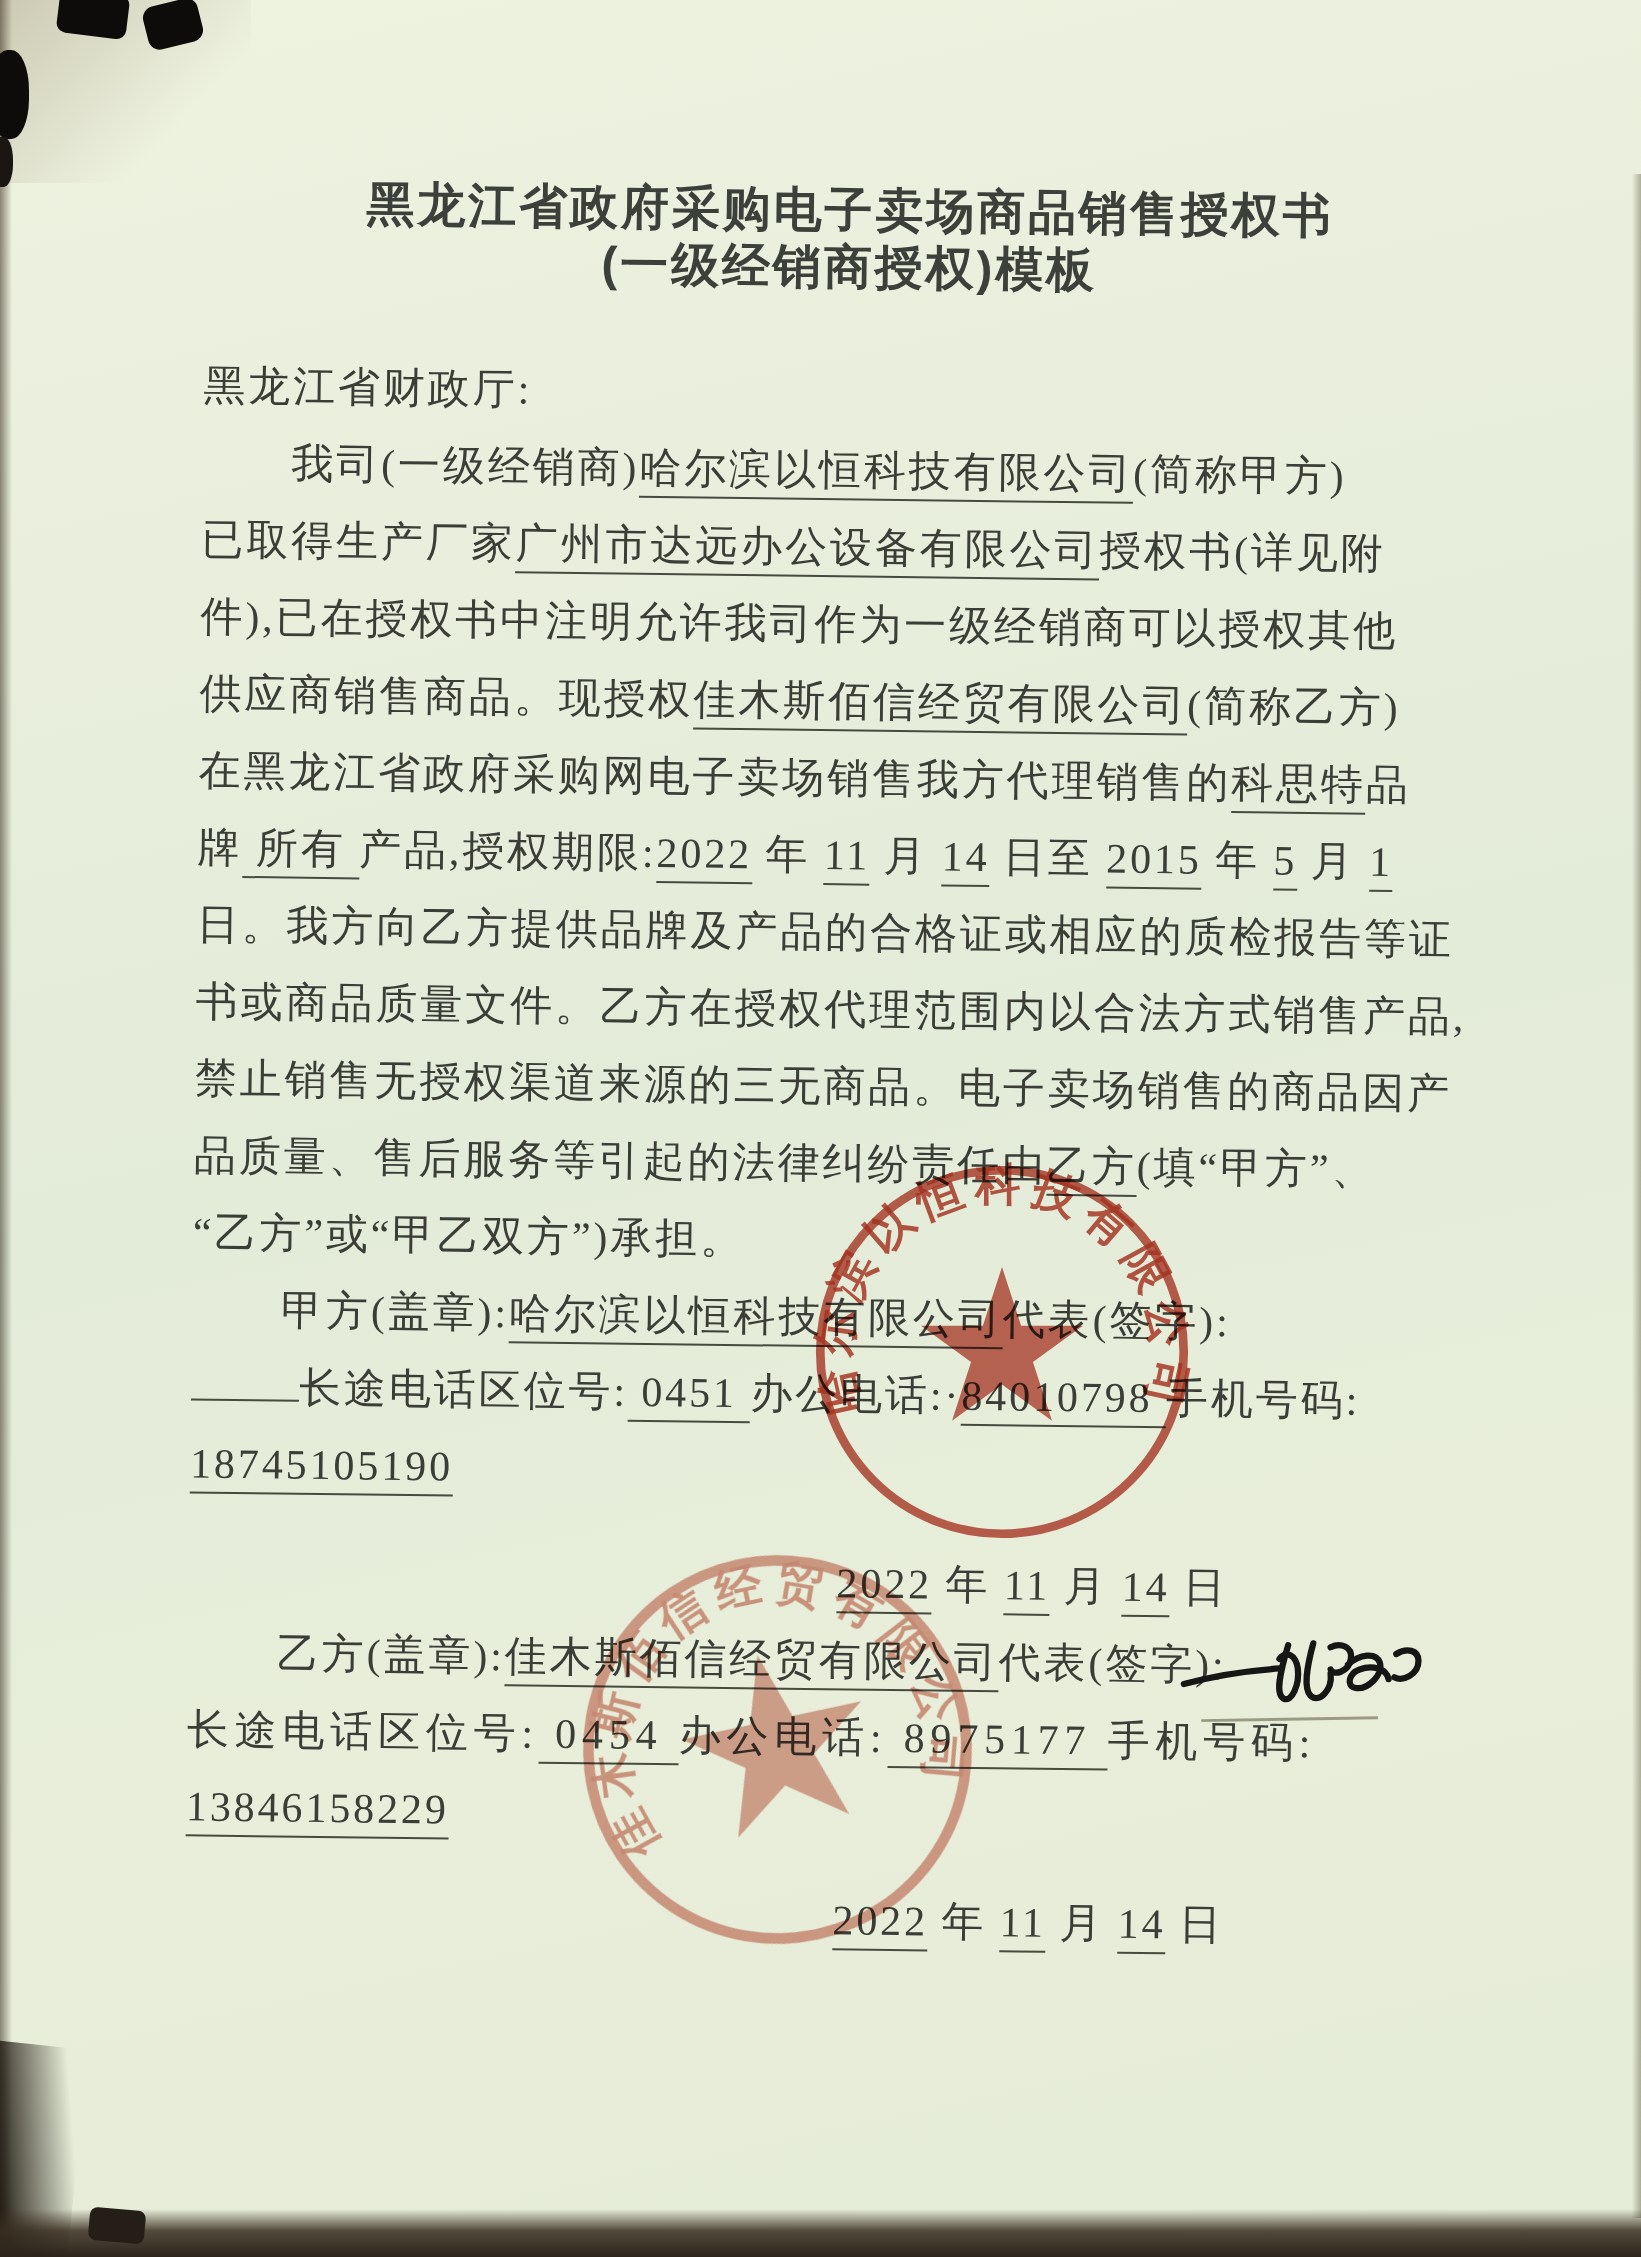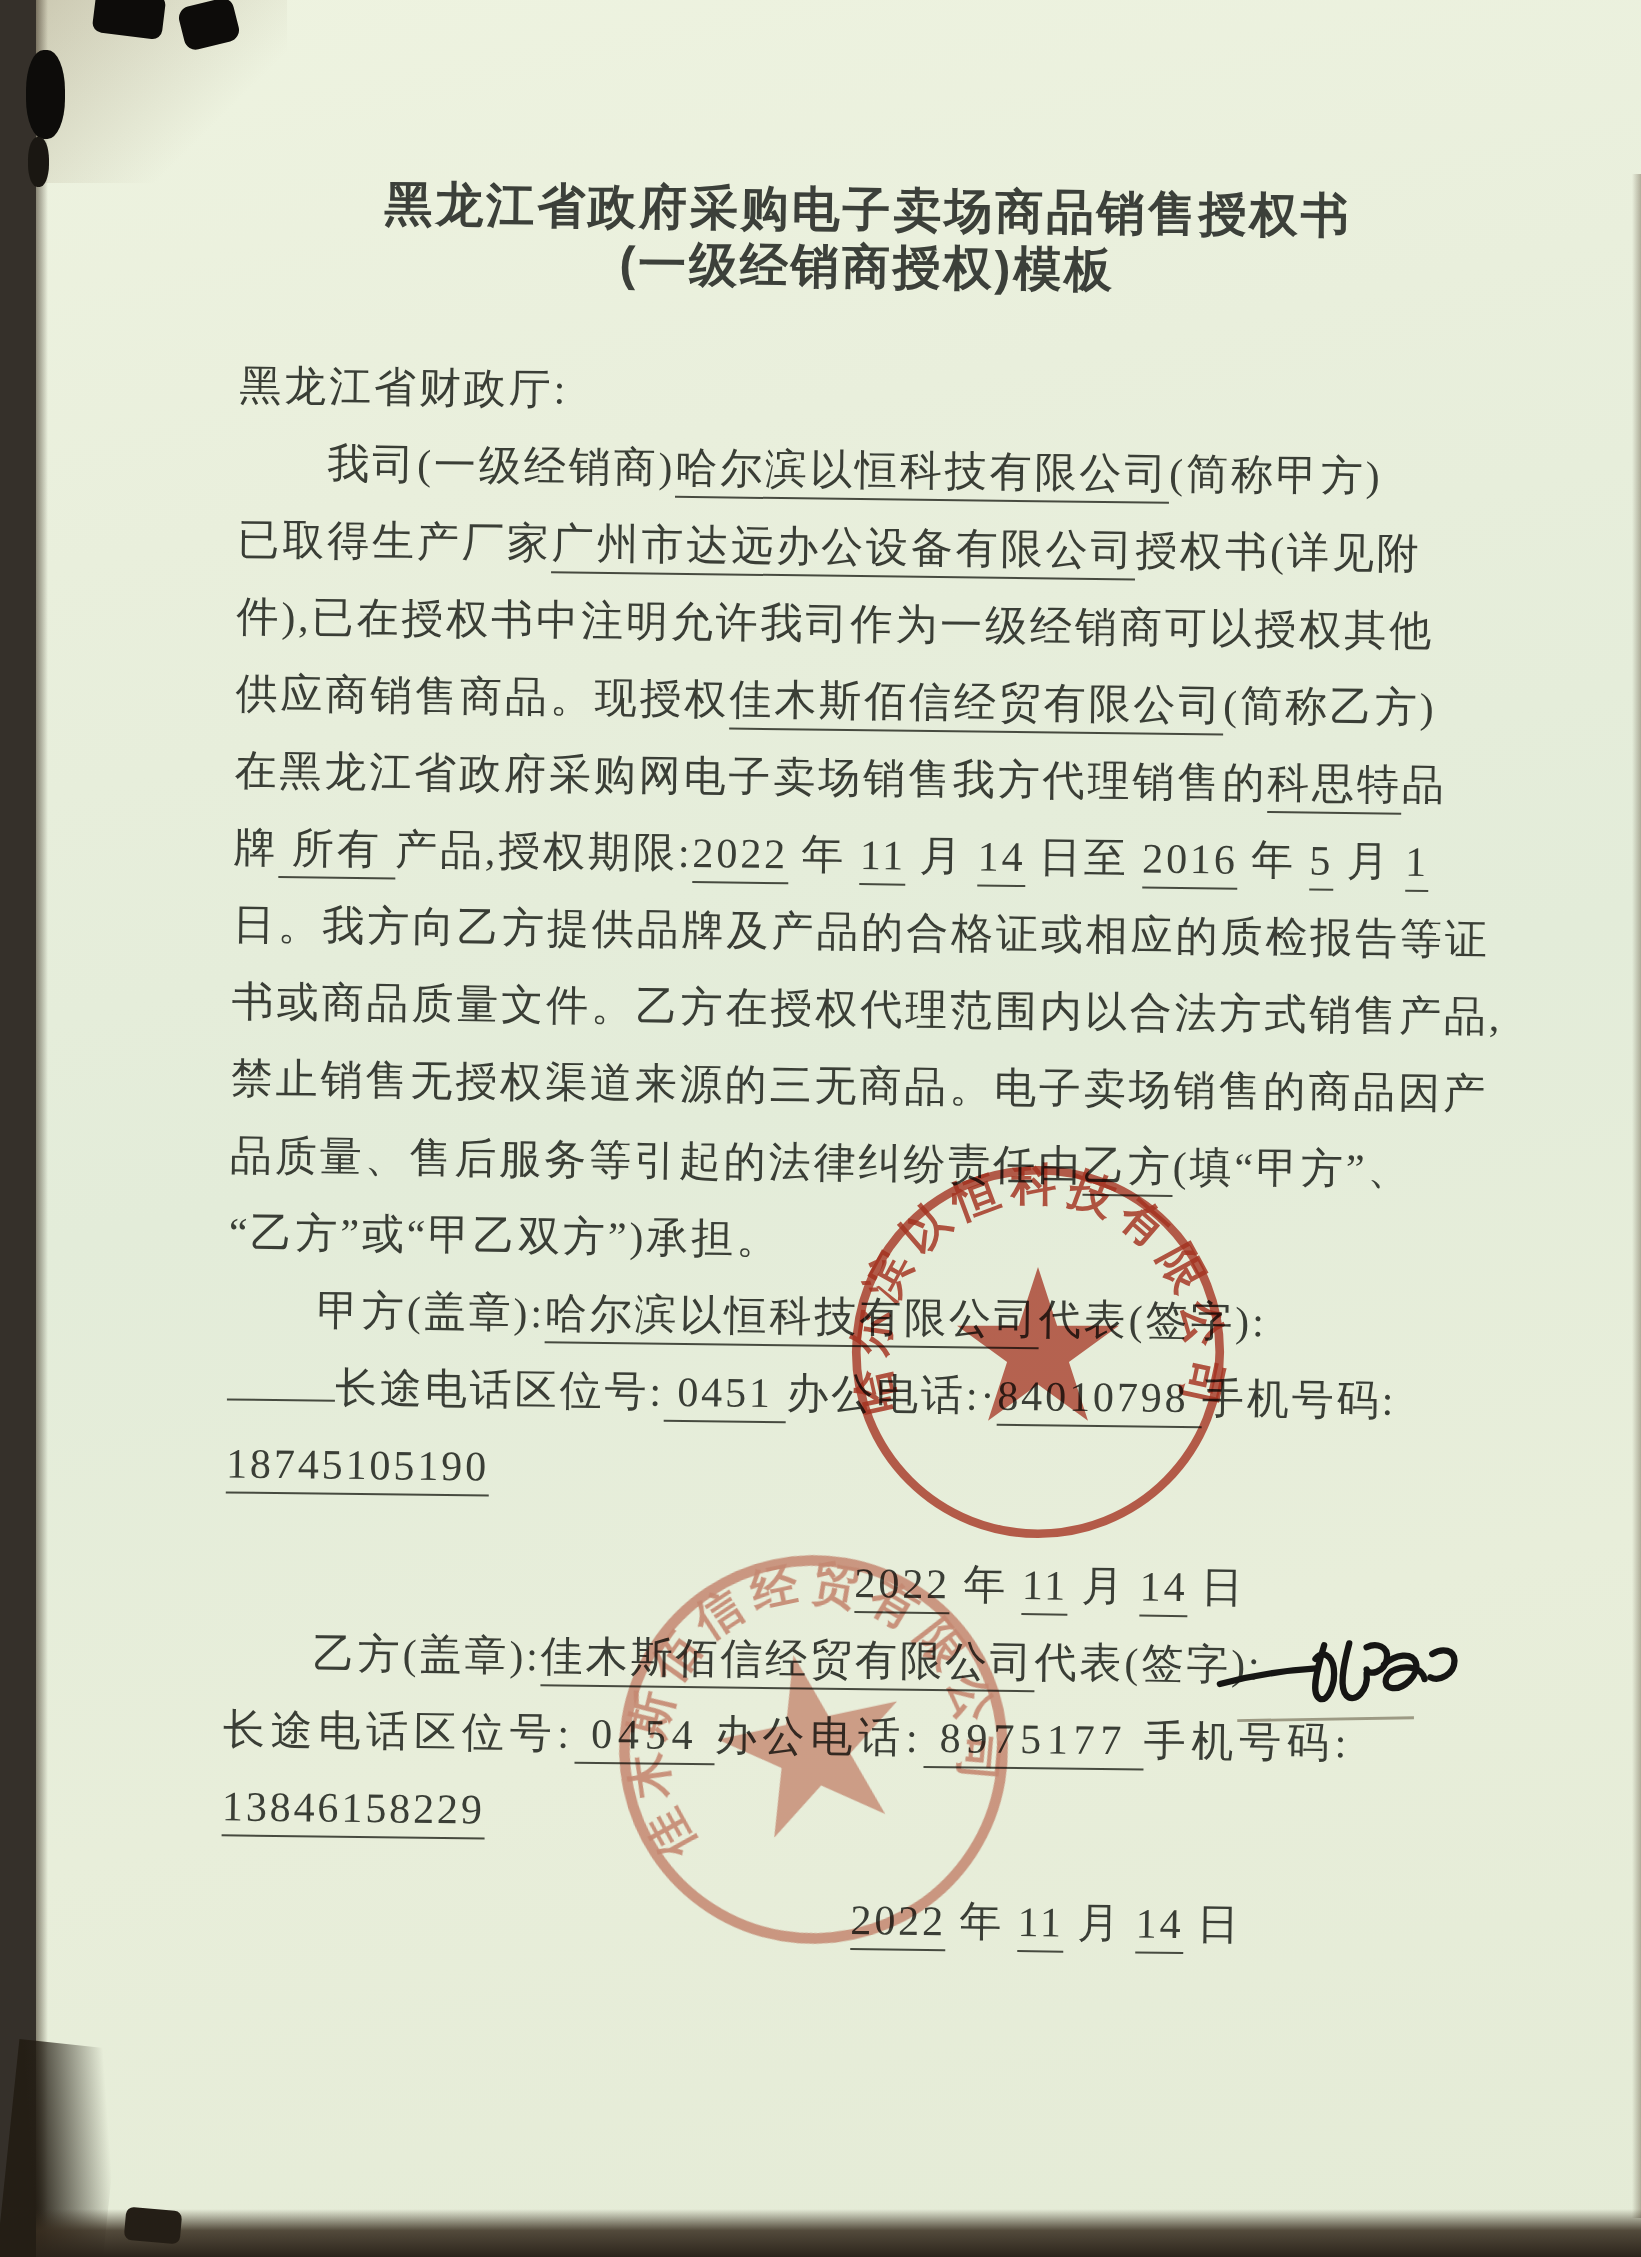--- a/index.html
+++ b/index.html
@@ -4,21 +4,20 @@
 <style>
   html,body{margin:0;padding:0;}
   body{
     width:1641px;height:2257px;position:relative;overflow:hidden;
     background:#35302a;
     font-family:"Liberation Serif","DejaVu Serif",serif;
   }
   .paper{
     position:absolute;inset:0;
     background:linear-gradient(168deg,#eef3e0 0%,#e9efdc 22%,#e3ecd9 48%,#e8eeda 72%,#e4ebd6 100%);
-    margin-left:36px;
   }
   
   .corner-tl-shade{position:absolute;left:0;top:0;width:251px;height:183px;
     background:linear-gradient(135deg,rgba(125,104,72,.30),rgba(125,104,72,0) 70%);}
   .mark{position:absolute;background:#0d0c0a;}
   .mark-tl-1{left:58px;top:-7.7px;width:70px;height:44px;border-radius:9.7px;transform:rotate(7deg);}
   .mark-tl-2{left:145px;top:1.9px;width:56px;height:44px;border-radius:11.6px;transform:rotate(-14deg);}
   .mark-left-1{left:-9.7px;top:50px;width:39px;height:89px;border-radius:45%;}
   .mark-left-2{left:-7.7px;top:137px;width:21px;height:50px;border-radius:45%;background:#1a1712;}
   .edge-left{position:absolute;left:0;top:0;bottom:0;width:11.6px;
@@ -79,21 +78,21 @@
   <div class="sheet">
     <div class="title title1">黑龙江省政府采购电子卖场商品销售授权书</div>
     <div class="title title2">(一级经销商授权)模板</div>
     <div class="lines">
         <div class="line"><span>黑龙江省财政厅:</span></div>
         <div class="line indent"><span>我司(一级经销商)</span><span class="u">哈尔滨以恒科技有限公司</span><span>(简称甲方)</span></div>
         <div class="line"><span>已取得生产厂家</span><span class="u">广州市达远办公设备有限公司</span><span>授权书(详见附</span></div>
         <div class="line"><span>件),已在授权书中注明允许我司作为一级经销商可以授权其他</span></div>
         <div class="line"><span>供应商销售商品。现授权</span><span class="u">佳木斯佰信经贸有限公司</span><span>(简称乙方)</span></div>
         <div class="line"><span>在黑龙江省政府采购网电子卖场销售我方代理销售的</span><span class="u">科思特</span><span>品</span></div>
-        <div class="line"><span>牌</span><span class="u"> 所有 </span><span>产品,授权期限:</span><span class="u">2022</span><span> 年 </span><span class="u">11</span><span> 月 </span><span class="u">14</span><span> 日至 </span><span class="u">2016</span><span> 年 </span><span class="u">5</span><span> 月 </span><span class="u">1</span></div>
+        <div class="line"><span>牌</span><span class="u"> 所有 </span><span>产品,授权期限:</span><span class="u">2022</span><span> 年 </span><span class="u">11</span><span> 月 </span><span class="u">14</span><span> 日至 </span><span class="u">2015</span><span> 年 </span><span class="u">5</span><span> 月 </span><span class="u">1</span></div>
         <div class="line"><span>日。我方向乙方提供品牌及产品的合格证或相应的质检报告等证</span></div>
         <div class="line"><span>书或商品质量文件。乙方在授权代理范围内以合法方式销售产品,</span></div>
         <div class="line"><span>禁止销售无授权渠道来源的三无商品。电子卖场销售的商品因产</span></div>
         <div class="line"><span>品质量、售后服务等引起的法律纠纷责任由</span><span class="u">乙方</span><span>(填“甲方”、</span></div>
         <div class="line"><span>“乙方”或“甲乙双方”)承担。</span></div>
         <div class="line indent"><span>甲方(盖章):</span><span class="u">哈尔滨以恒科技有限公司</span><span>代表(签字):</span></div>
         <div class="line"><span class="u blank" style="width: 108px;"></span><span>长途电话区位号:</span><span class="u"> 0451 </span><span>办公电话:·</span><span class="u">84010798 </span><span>手机号码:</span></div>
         <div class="line"><span class="u">18745105190</span></div>
         <div class="line date gap1"><span class="u">2022</span><span> 年 </span><span class="u">11</span><span> 月 </span><span class="u">14</span><span> 日</span></div>
         <div class="line indent"><span>乙方(盖章):</span><span class="u">佳木斯佰信经贸有限公司</span><span>代表(签字):</span></div>

